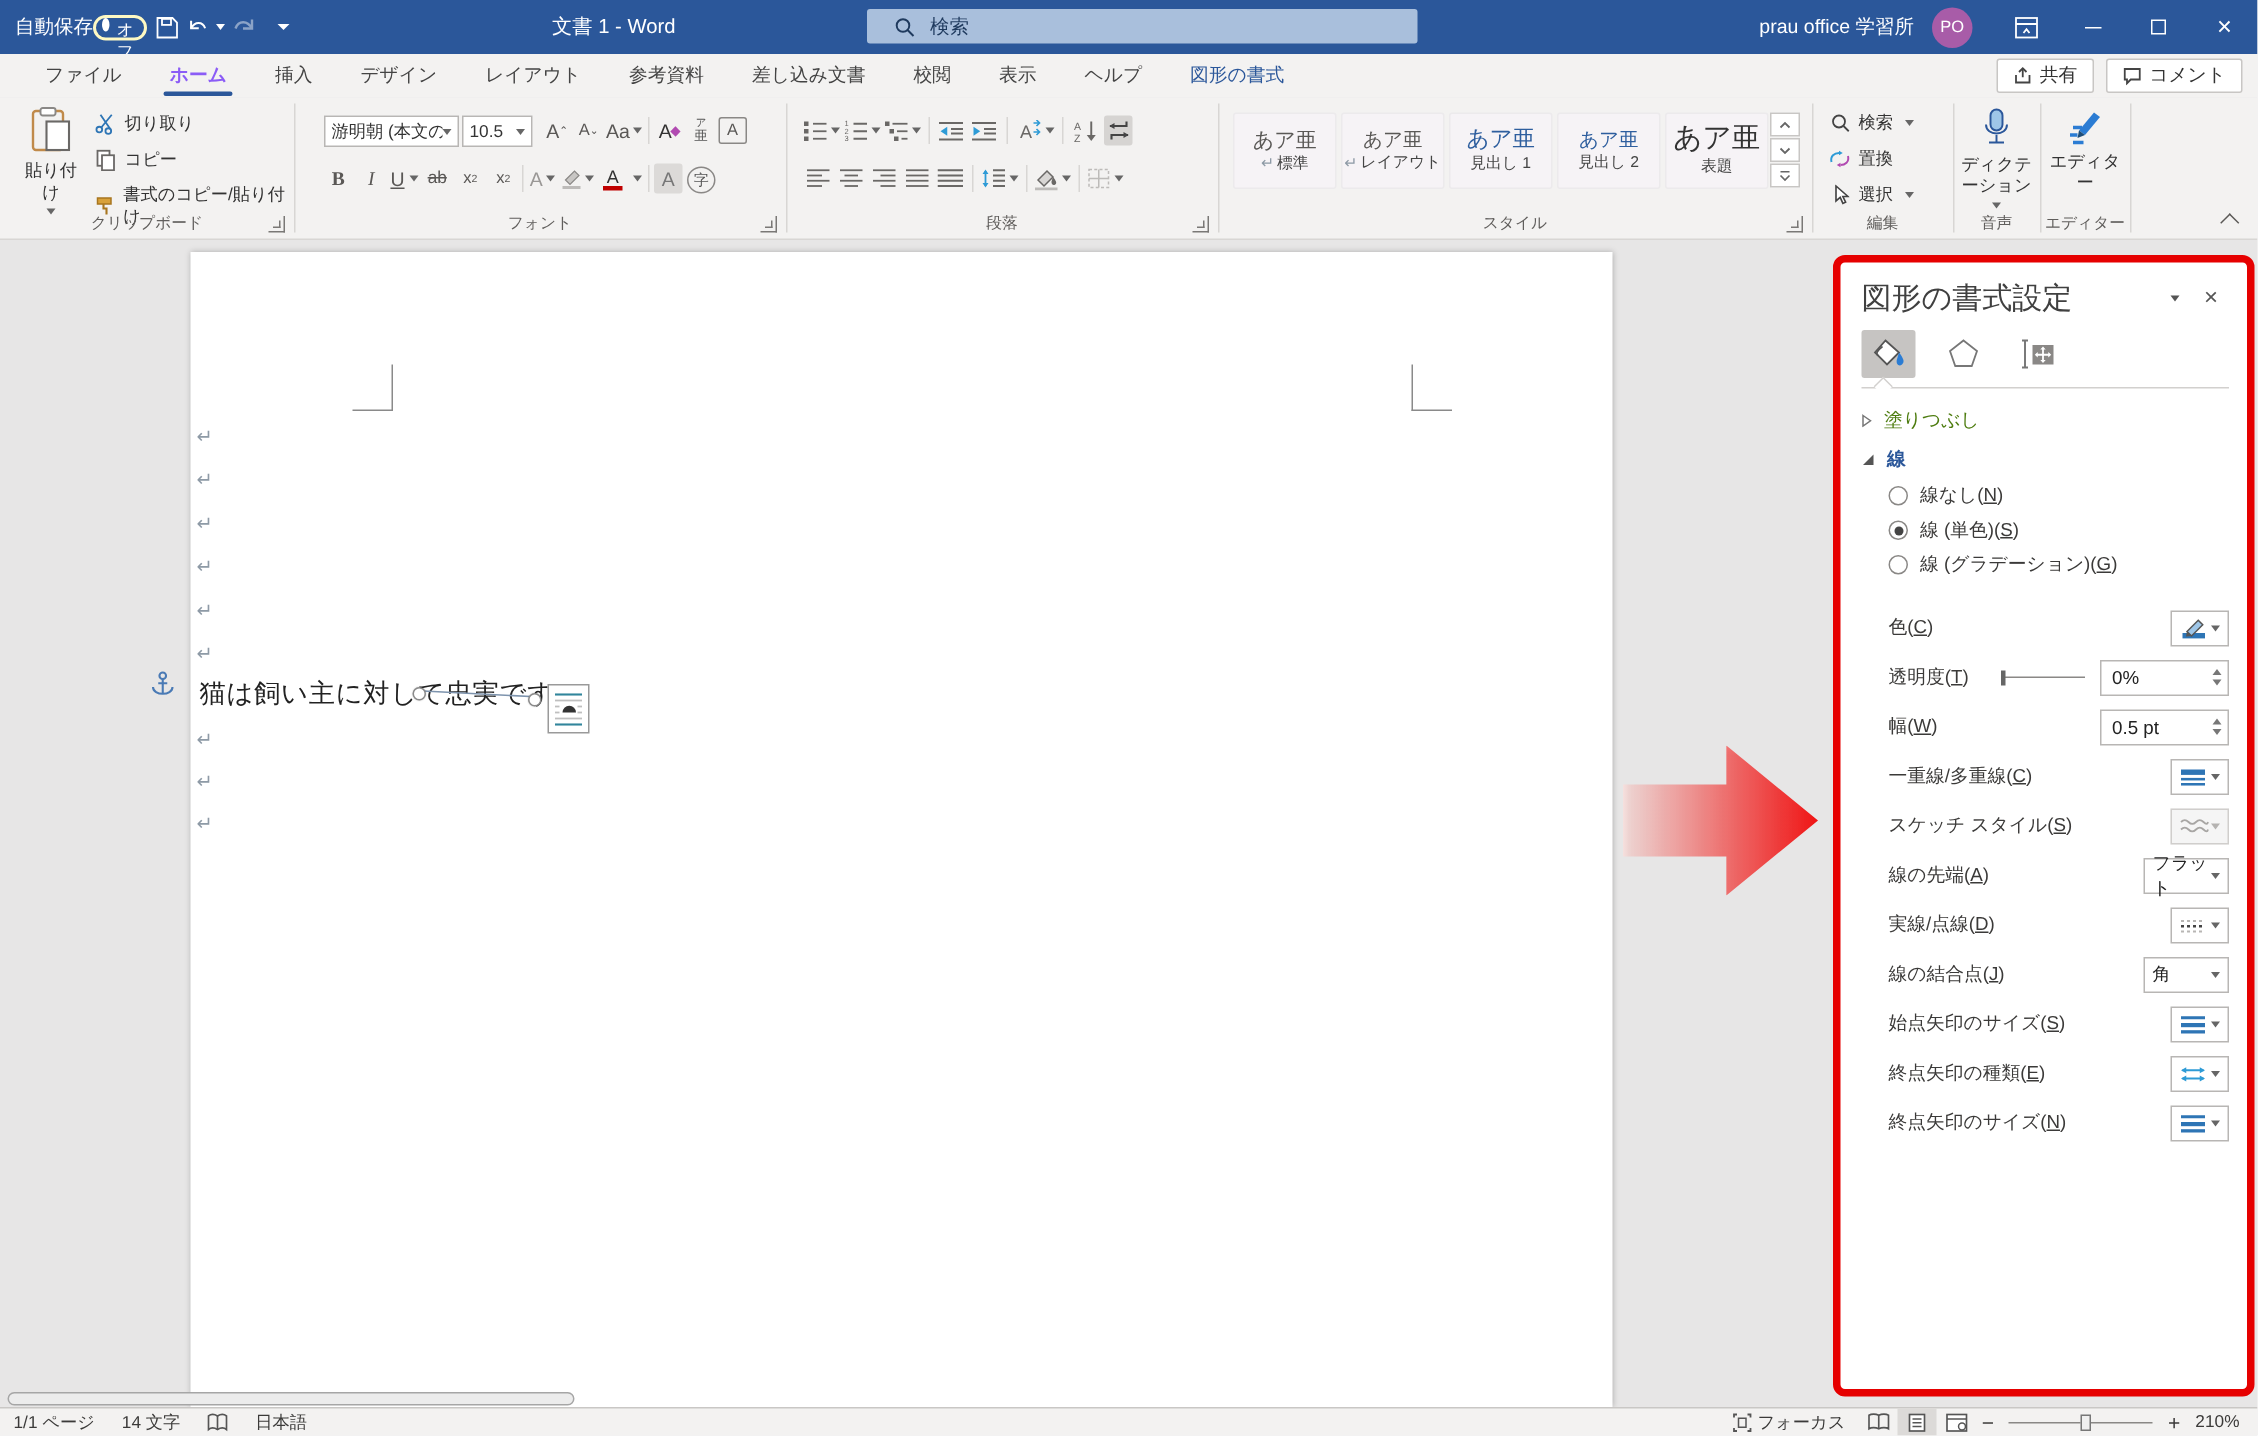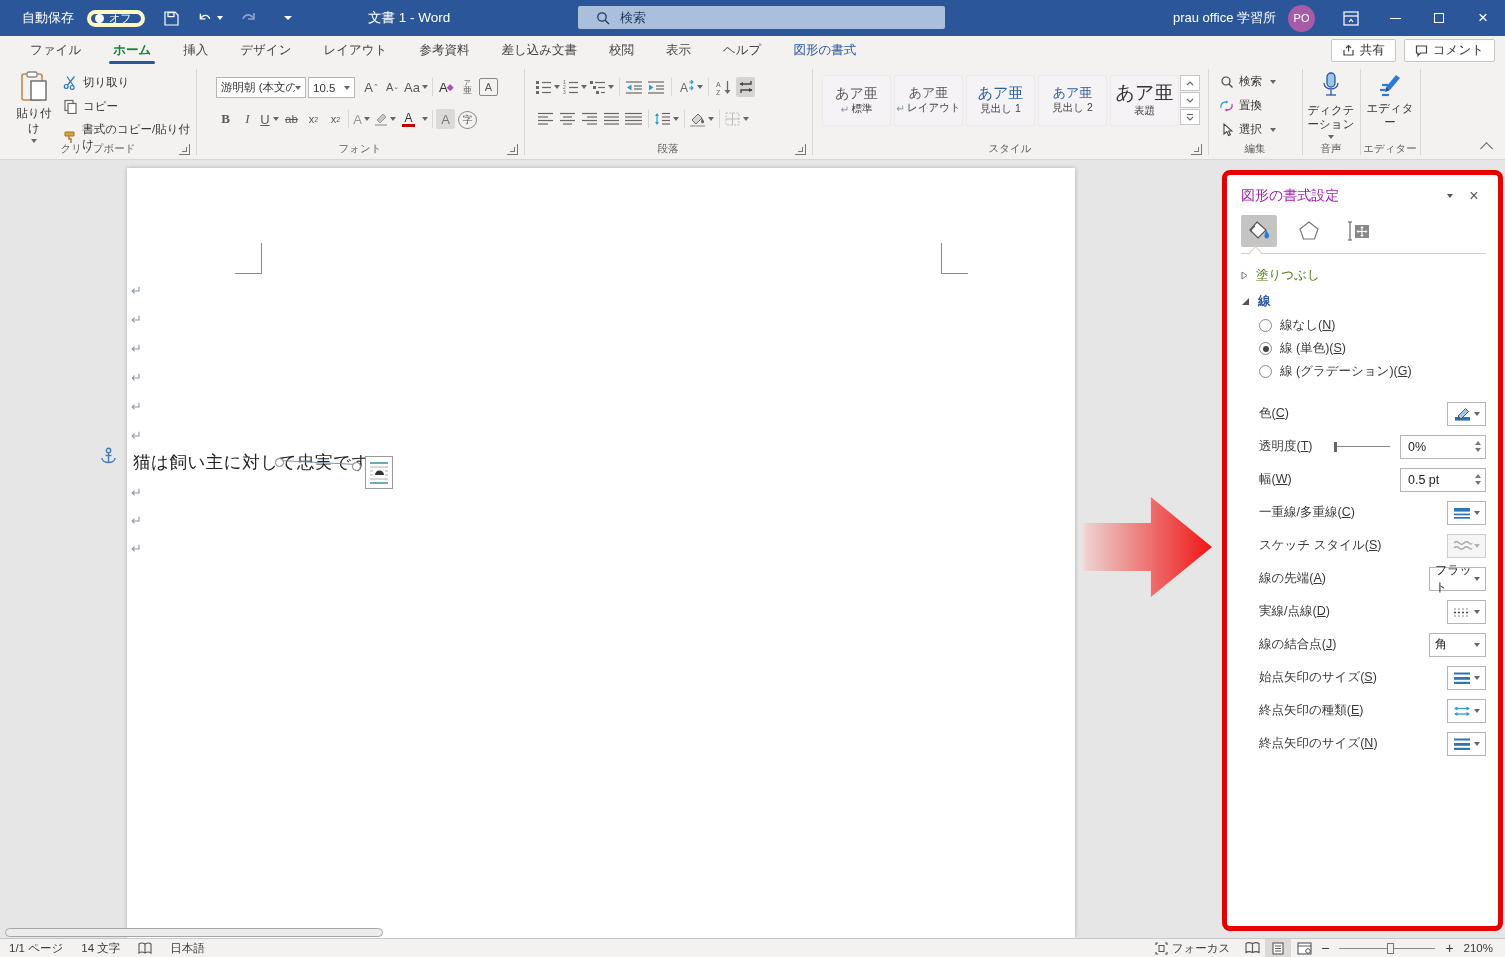--- a/index.html
+++ b/index.html
@@ -1,43 +1,43 @@
 <!DOCTYPE html>
 <html><head>
 <meta charset="utf-8">
 <style>
   * { margin:0; padding:0; box-sizing:border-box; }
   html,body { width:1505px; height:957px; overflow:hidden; }
   body { font-family:"Liberation Sans", sans-serif; font-size:12px; color:#444; background:#e7e6e6; position:relative; }
 
   
   .titlebar { position:absolute; left:0; top:0; width:1505px; height:36px; background:#2b579a; display:flex; align-items:center; color:#fff; }
-  .tb-left { display:flex; align-items:center; gap:13px; padding-left:22px; }
+  .tb-left { display:flex; align-items:center; gap:0; padding-left:10px; }
   .autosave-label { font-size:13px; }
-  .toggle { width:58px; height:17px; border:4px solid #fef9c3; border-radius:9px; display:flex; align-items:center; gap:5px; padding:0 6px 0 4px; cursor:pointer; }
+  .toggle { width:36px; height:17px; border:2px solid #fef9c3; border-radius:9px; display:flex; align-items:flex-start; gap:5px; padding:0 6px 0 4px; cursor:pointer; }
   .toggle .knob { width:9px; height:9px; background:#fff; border-radius:50%; }
   .toggle .state { font-size:11px; color:#fff; }
   .tb-btn { width:26px; height:26px; display:flex; align-items:center; justify-content:center; cursor:pointer; }
   .tb-btn svg { display:block; }
   .dim { opacity:.45; }
   .caret-down { width:0; height:0; border-left:4px solid transparent; border-right:4px solid transparent; border-top:4px solid #fff; display:inline-block; }
   .mini-caret { width:0;height:0;border-left:3.5px solid transparent;border-right:3.5px solid transparent;border-top:4px solid #fff; margin-left:3px; }
   .doc-title { position:absolute; left:368px; top:9px; font-size:13.5px; color:#fff; }
   .search-box { position:absolute; left:578px; top:6px; width:367px; height:23px; background:#a9bfdc; border-radius:2px; display:flex; align-items:center; gap:10px; padding-left:18px; color:#1d3털, cursor:pointer; }
   .search-box span { color:#1f3a5e; font-size:13px; }
   .tb-right { position:absolute; right:0; top:0; height:36px; display:flex; align-items:center; }
   .account-name { font-size:13px; margin-right:12px; }
   .avatar { width:27px; height:27px; border-radius:50%; background:#a85ca8; color:#fff; font-size:11px; display:flex; align-items:center; justify-content:center; margin-right:14px; }
   .winctl { width:44px; height:36px; display:flex; align-items:center; justify-content:center; cursor:pointer; font-size:15px; }
 
   
   .tabrow { position:absolute; left:0; top:36px; width:1505px; height:29px; background:#f3f2f1; display:flex; align-items:stretch; }
   .tabs { display:flex; padding-left:14px; }
   .tab { padding:0 16px; display:flex; align-items:center; font-size:12.5px; color:#444; cursor:pointer; position:relative; }
-  .tab.active { font-weight:bold; color:#15803d; }
+  .tab.active { font-weight:bold; color:#8b5cf6; }
   .tab.active::after { content:""; position:absolute; left:12px; right:12px; bottom:1px; height:3px; background:#2b579a; border-radius:2px; }
   .tab.contextual { color:#2b579a; }
   .tabrow-right { position:absolute; right:10px; top:3px; display:flex; gap:8px; }
   .chip-btn { height:23px; background:#fff; border:1px solid #c8c6c4; border-radius:2px; display:flex; align-items:center; gap:5px; padding:0 10px; font-size:12.5px; color:#333; cursor:pointer; }
 
   
   .ribbon { position:absolute; left:0; top:65px; width:1505px; height:95px; background:#f3f2f1; border-bottom:1px solid #d8d6d4; }
   .rgroup { position:absolute; top:0; height:94px; }
   .rgroup-label { position:absolute; bottom:3px; left:0; right:0; text-align:center; font-size:10.5px; color:#605e5c; }
   .rsep { position:absolute; top:4px; bottom:4px; width:1px; background:#d8d6d4; }
@@ -72,21 +72,21 @@
   .layout-opt { position:absolute; left:365px; top:296px; width:28px; height:33px; background:#fff; border:1px solid #9a9a9a; display:flex; align-items:center; justify-content:center; cursor:pointer; }
   .annotation-arrow { position:absolute; left:1082px; top:337px; width:130px; height:100px;
      background:linear-gradient(to right, rgba(252,224,221,.75), #ef1414);
      clip-path:polygon(0 26%, 53% 26%, 53% 0, 100% 50%, 53% 100%, 53% 74%, 0 74%);
      filter:drop-shadow(2px 3px 2px rgba(0,0,0,.25)); }
   .hthumb { position:absolute; left:5px; top:768px; width:378px; height:9px; background:#ececec; border:1px solid #a6a6a6; border-radius:5px; cursor:pointer; }
 
   
   .panel { position:absolute; left:1222px; top:170px; width:281px; height:761px; background:#fff; border:5px solid #e60000; border-radius:8px; padding:10px 12px 0 14px; }
   .panel-head { display:flex; align-items:center; }
-  .panel-title { font-size:14px; color:#a21caf; flex:1; }
+  .panel-title { font-size:20px; color:#404040; flex:1; }
   .ph-btn { width:24px; height:22px; display:flex; align-items:center; justify-content:center; cursor:pointer; color:#555; }
   .panel-tabs { display:flex; gap:14px; margin-top:8px; }
   .ptab { width:36px; height:32px; display:flex; align-items:center; justify-content:center; cursor:pointer; border-radius:2px; }
   .ptab.sel { background:#c6c4c2; }
   .panel-divider { position:relative; height:1px; background:#d2d0ce; margin-top:6px; margin-bottom:8px; }
   .panel-divider .notch { position:absolute; left:10px; top:-5px; width:9px; height:9px; background:#fff; border-left:1px solid #d2d0ce; border-top:1px solid #d2d0ce; transform:rotate(45deg); }
   .sec-head { display:flex; align-items:center; gap:8px; height:26px; cursor:pointer; font-size:12.5px; }
   .sec-head.fill { color:#4d7c0f; }
   .sec-head.line { color:#2b579a; font-weight:bold; }
   .radio-row { display:flex; align-items:center; gap:8px; height:23px; margin-left:18px; cursor:pointer; font-size:12.5px; color:#3b3a39; }

